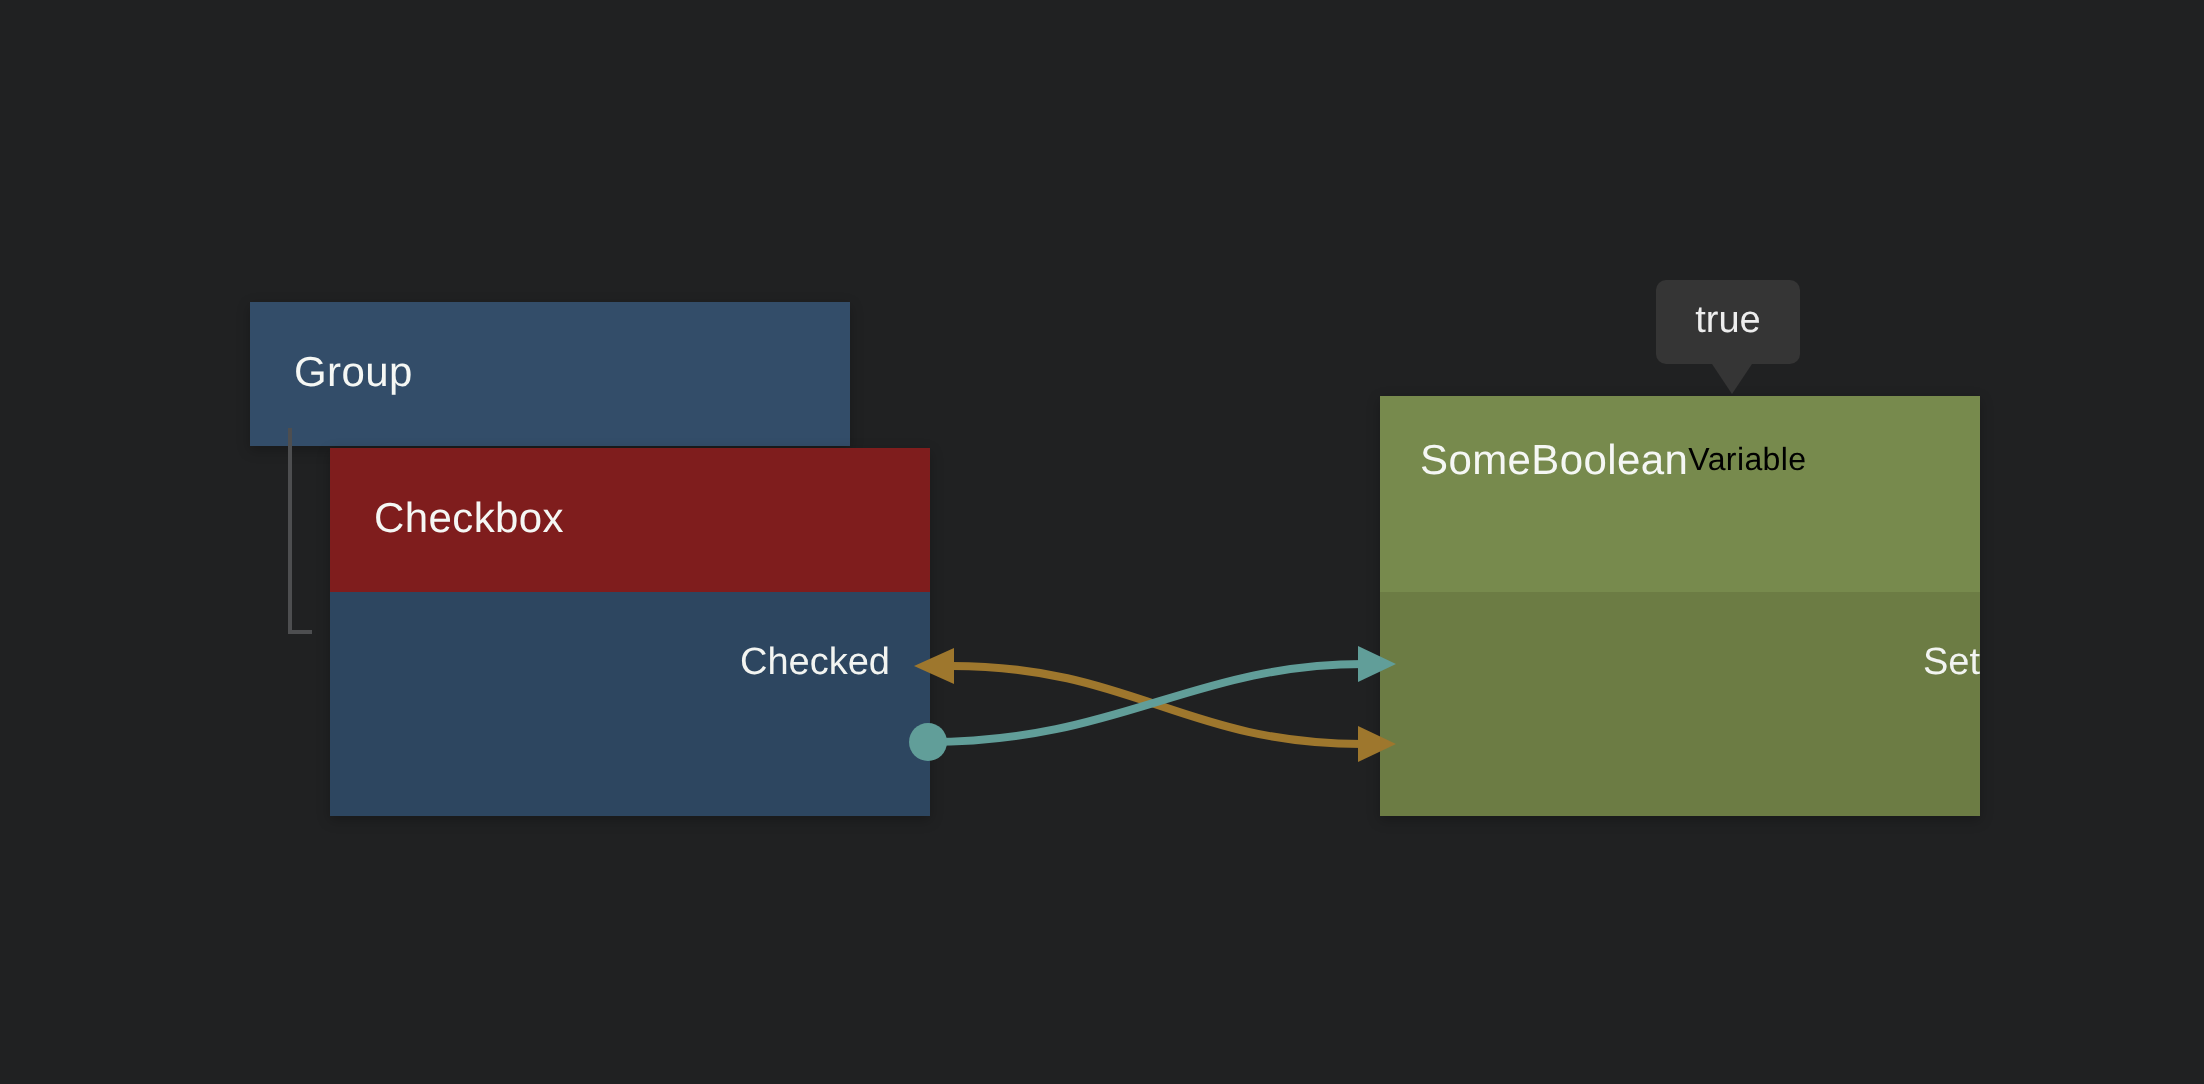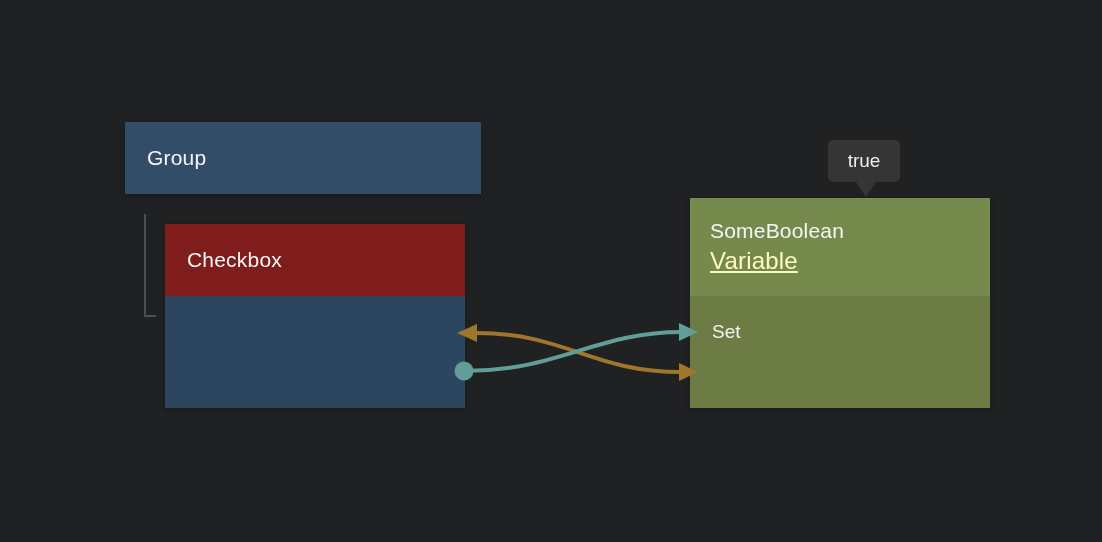--- a/index.html
+++ b/index.html
@@ -26,70 +26,69 @@
     align-items: center;
     padding-left: 22px;
     box-sizing: border-box;
   }
   .node-title {
     color: #f5f7f4;
     font-size: 21px;
     letter-spacing: 0.2px;
   }
   .node-subtitle {
-    color: #fef9c3;
-    font-size: 24px;
+    color: #000000;
+    font-size: 16px;
     letter-spacing: 0.2px;
-    text-decoration: underline;
   }
   
   #node-group {
-    left: 125px; top: 122px;
-    width: 356px; height: 72px;
+    left: 125px; top: 151px;
+    width: 300px; height: 72px;
     background: #334d69;
   }
   #node-group .node-header { height: 72px; }
   
   #node-checkbox {
     left: 165px; top: 224px;
     width: 300px; height: 184px;
   }
   #node-checkbox .node-header { height: 72px; background: #7f1d1d; }
   #node-checkbox .node-body {
     height: 112px; background: #2d4660;
     box-sizing: border-box; padding-top: 16px;
   }
   
   #node-variable {
     left: 690px; top: 198px;
     width: 300px; height: 210px;
   }
   #node-variable .node-header {
     height: 98px; background: #778a4d;
-    flex-direction: column;
+    flex-direction: row;
     align-items: flex-start;
     justify-content: flex-start;
     padding-top: 18px;
     padding-left: 20px;
   }
   #node-variable .node-header .node-title { line-height: 30px; }
   #node-variable .node-header .node-subtitle { line-height: 30px; }
   #node-variable .node-body {
     height: 112px; background: #6c7c44;
     box-sizing: border-box; padding-top: 16px;
   }
   .port-row {
     height: 40px;
     display: flex;
     align-items: center;
     color: #f2f4f1;
     font-size: 19px;
   }
   .port-row.align-right { justify-content: flex-end; padding-right: 20px; }
-  .port-row.align-left  { justify-content: flex-start; padding-left: 22px; }
+  .port-row.align-left  { justify-content: flex-end; padding-left: 22px; }
   
   #wires {
     position: absolute;
     left: 0; top: 0;
     width: 1102px; height: 542px;
     pointer-events: none;
     z-index: 5;
   }
   #wires path, #wires polygon, #wires circle { pointer-events: auto; }
   
@@ -125,20 +124,23 @@
     <div class="node-header">
       <span class="node-title">Group</span>
     </div>
   </div>
 
   <div class="node" id="node-checkbox">
     <div class="node-header">
       <span class="node-title">Checkbox</span>
     </div>
     <div class="node-body">
+      <div class="port-row align-right">
+        <span>Checked</span>
+      </div>
     </div>
   </div>
 
   <div class="node" id="node-variable">
     <div class="node-header">
       <span class="node-title">SomeBoolean</span>
       <span class="node-subtitle">Variable</span>
     </div>
     <div class="node-body">
       <div class="port-row align-left">

